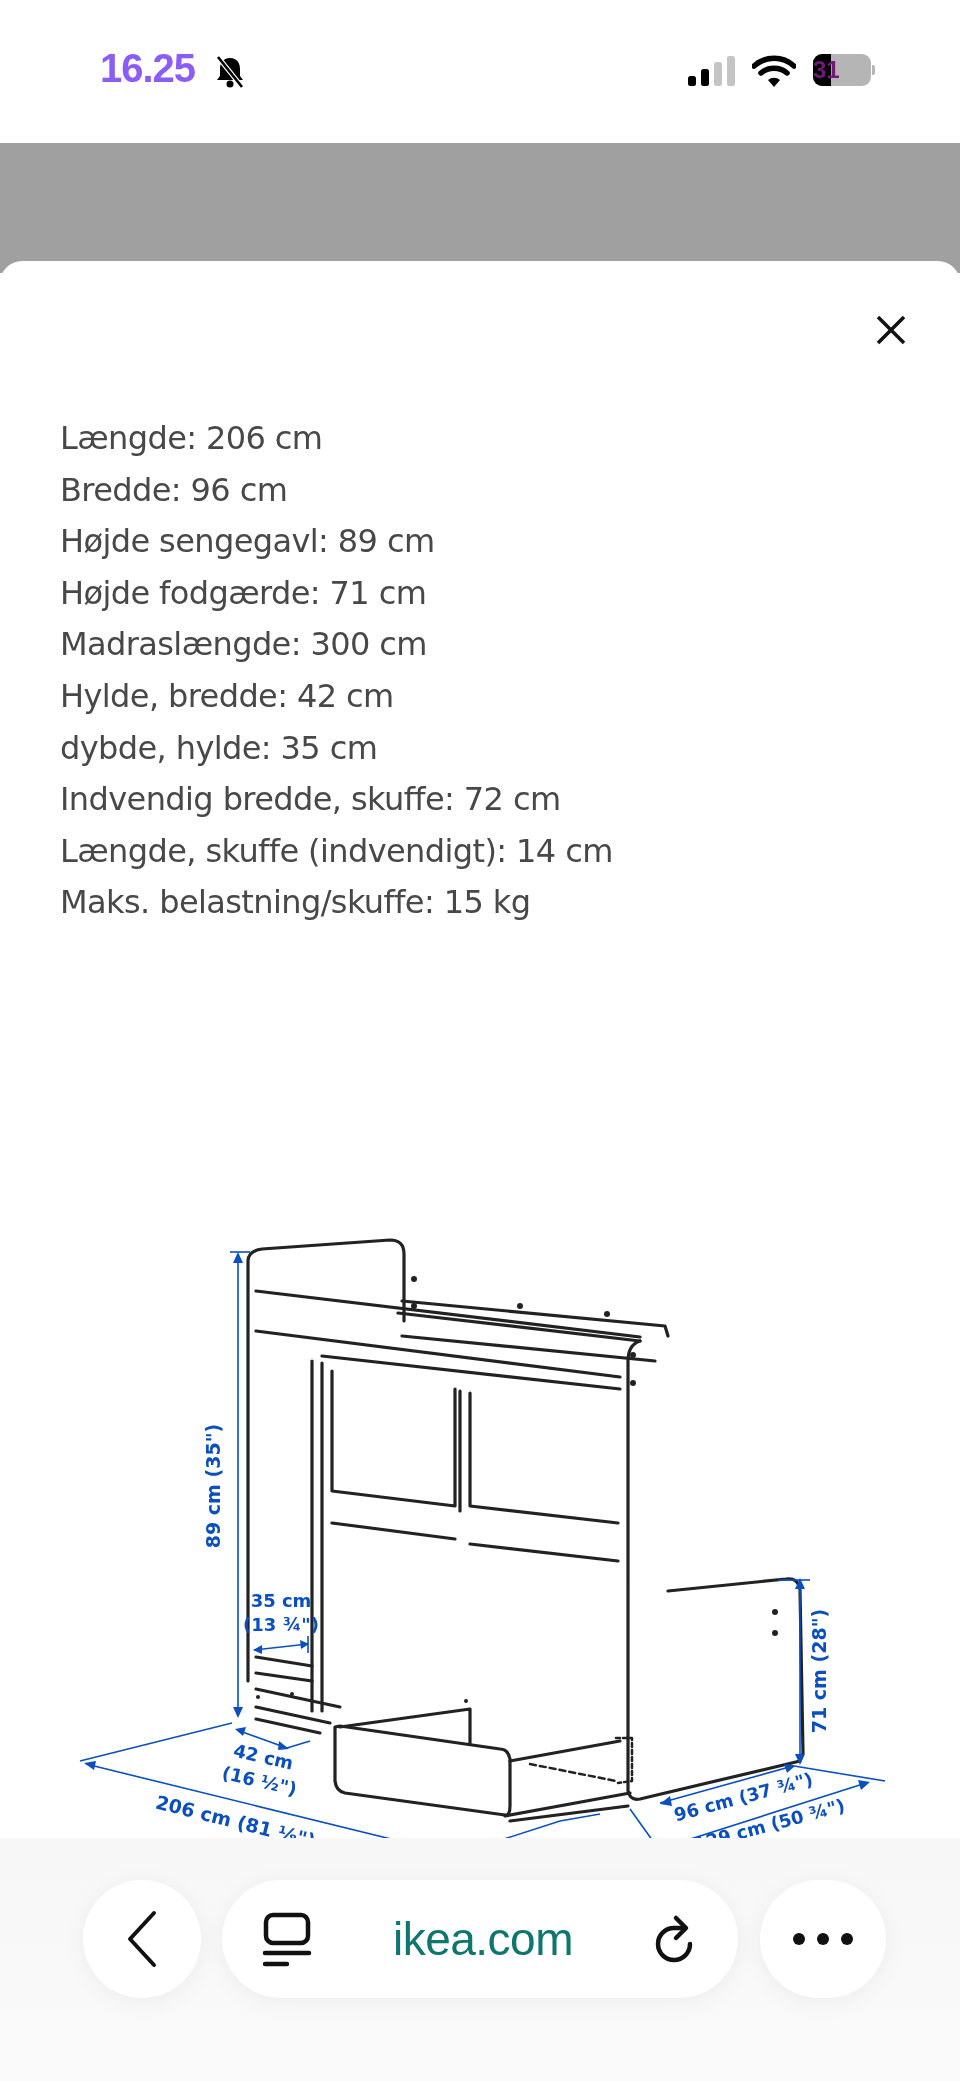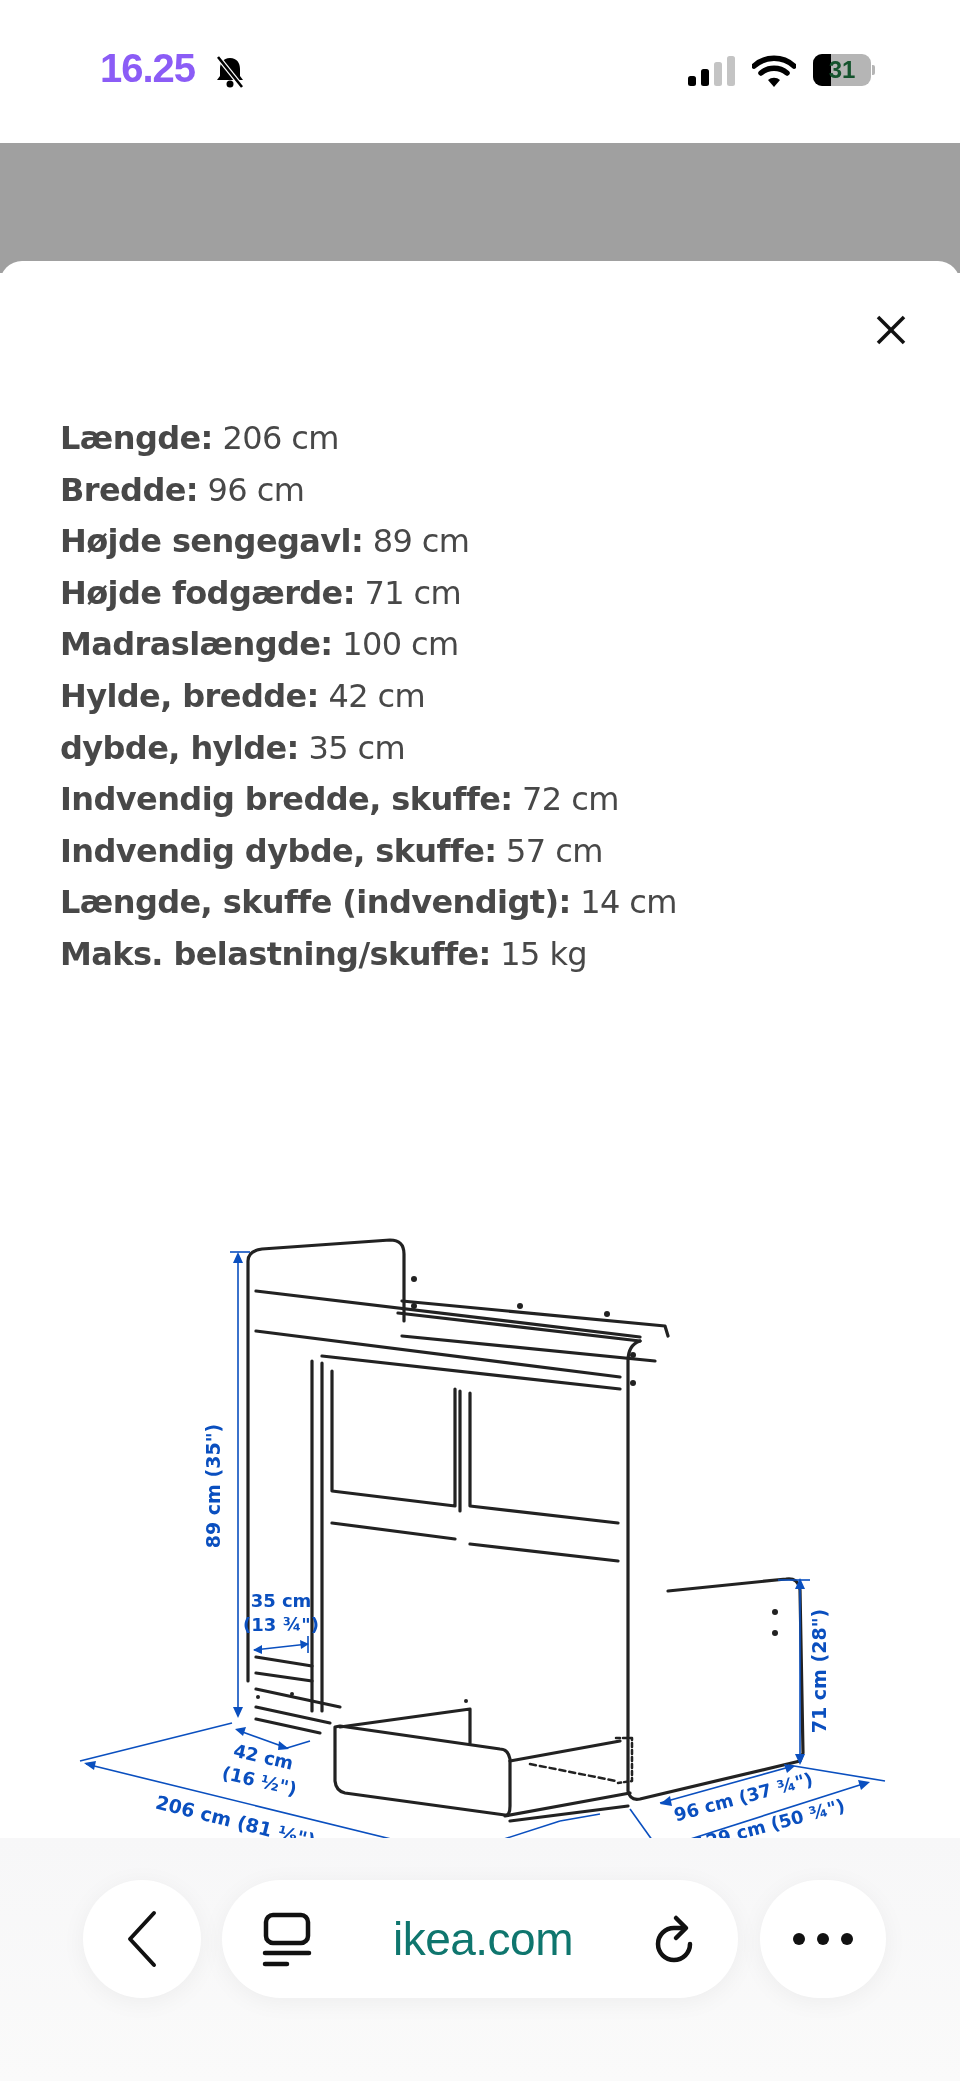--- a/index.html
+++ b/index.html
@@ -8,33 +8,33 @@
 
   
   .status-bar { position: absolute; left: 0; top: 0; width: 960px; height: 143px; background: #fff; }
   .status-time { position: absolute; left: 100px; top: 46px; font-size: 40px; font-weight: 700; color: #8b5cf6; letter-spacing: -1px; font-family: "Liberation Sans", sans-serif; }
   .bell-icon { position: absolute; left: 212px; top: 54px; width: 36px; height: 36px; }
   .signal-icon { position: absolute; left: 688px; top: 56px; width: 48px; height: 30px; }
   .wifi-icon { position: absolute; left: 752px; top: 54px; width: 44px; height: 34px; }
   .battery { position: absolute; left: 813px; top: 54px; width: 62px; height: 32px; }
   .battery-body { position: absolute; left: 0; top: 0; width: 58px; height: 32px; border-radius: 9px; background: #b5b5b5; overflow: hidden; }
   .battery-fill { position: absolute; left: 0; top: 0; width: 18px; height: 32px; background: #000; }
-  .battery-text { position: absolute; left: 0; top: 0; width: 58px; height: 32px; line-height: 32px; text-align: center; color: #14532d; font-weight: 700; font-size: 24px; }
+  .battery-text { position: absolute; left: 0; top: 0; width: 58px; height: 32px; line-height: 32px; text-align: left; color: #701a75; font-weight: 700; font-size: 24px; }
   .battery-nub { position: absolute; left: 59px; top: 11px; width: 3px; height: 10px; border-radius: 0 2px 2px 0; background: #b5b5b5; }
 
   
   .backdrop { position: absolute; left: 0; top: 143px; width: 960px; height: 130px; background: #a0a0a0; }
 
   
   .sheet { position: absolute; left: 0; top: 261px; width: 960px; height: 1820px; background: #fff; border-radius: 22px 22px 0 0; overflow: hidden; }
   .close-button { position: absolute; left: 866px; top: 44px; width: 50px; height: 50px; display: flex; align-items: center; justify-content: center; cursor: pointer; }
 
   .specs { position: absolute; left: 60px; top: 152px; width: 860px; }
   .spec-row { height: 51.6px; font-size: 32px; line-height: 51.6px; color: #484848; white-space: nowrap; font-family: "DejaVu Sans", sans-serif; letter-spacing: -0.6px; }
-  .spec-label { font-weight: 700; text-align: right; }
+  .spec-label { font-weight: 400; text-align: right; }
   .spec-value { font-weight: 400; }
 
   .diagram { position: absolute; left: 0; top: 950px; width: 960px; height: 880px; }
 
   
   .bottom-fade { position: absolute; left: 0; top: 1838px; width: 960px; height: 243px; background: linear-gradient(#f7f7f8, #fafafa); }
   .nav-circle { position: absolute; top: 1880px; width: 118px; height: 118px; border-radius: 59px; background: #fff; box-shadow: 0 4px 24px rgba(0,0,0,0.05); display: flex; align-items: center; justify-content: center; cursor: pointer; }
   .back-button { left: 83px; }
   .more-button { left: 760px; width: 126px; border-radius: 63px; }
   .url-pill { position: absolute; left: 222px; top: 1880px; width: 516px; height: 118px; border-radius: 59px; background: #fff; box-shadow: 0 4px 24px rgba(0,0,0,0.05); cursor: pointer; }
@@ -81,25 +81,24 @@
       <line x1="3" y1="3" x2="29" y2="29" stroke="#111" stroke-width="3.6"></line>
       <line x1="29" y1="3" x2="3" y2="29" stroke="#111" stroke-width="3.6"></line>
     </svg>
   </div>
 
   <div class="specs">
     <div class="spec-row"><span class="spec-label">Længde:</span> <span class="spec-value">206 cm</span></div>
     <div class="spec-row"><span class="spec-label">Bredde:</span> <span class="spec-value">96 cm</span></div>
     <div class="spec-row"><span class="spec-label">Højde sengegavl:</span> <span class="spec-value">89 cm</span></div>
     <div class="spec-row"><span class="spec-label">Højde fodgærde:</span> <span class="spec-value">71 cm</span></div>
-    <div class="spec-row"><span class="spec-label">Madraslængde:</span> <span class="spec-value">100 cm</span></div>
+    <div class="spec-row"><span class="spec-label">Madraslængde:</span> <span class="spec-value">300 cm</span></div>
     <div class="spec-row"><span class="spec-label">Hylde, bredde:</span> <span class="spec-value">42 cm</span></div>
     <div class="spec-row"><span class="spec-label">dybde, hylde:</span> <span class="spec-value">35 cm</span></div>
     <div class="spec-row"><span class="spec-label">Indvendig bredde, skuffe:</span> <span class="spec-value">72 cm</span></div>
-    <div class="spec-row"><span class="spec-label">Indvendig dybde, skuffe:</span> <span class="spec-value">57 cm</span></div>
     <div class="spec-row"><span class="spec-label">Længde, skuffe (indvendigt):</span> <span class="spec-value">14 cm</span></div>
     <div class="spec-row"><span class="spec-label">Maks. belastning/skuffe:</span> <span class="spec-value">15 kg</span></div>
   </div>
 
   <svg class="diagram" viewBox="0 950 960 880" width="960" height="880">
     <g fill="none" stroke="#222" stroke-width="3.2" stroke-linejoin="round" stroke-linecap="round">
 
       <path d="M248 1420 L248 1000 Q248 990 262 988 L390 979 Q404 979 404 993 L404 1060"></path>
       <path d="M256 1030 L640 1076"></path>
 

